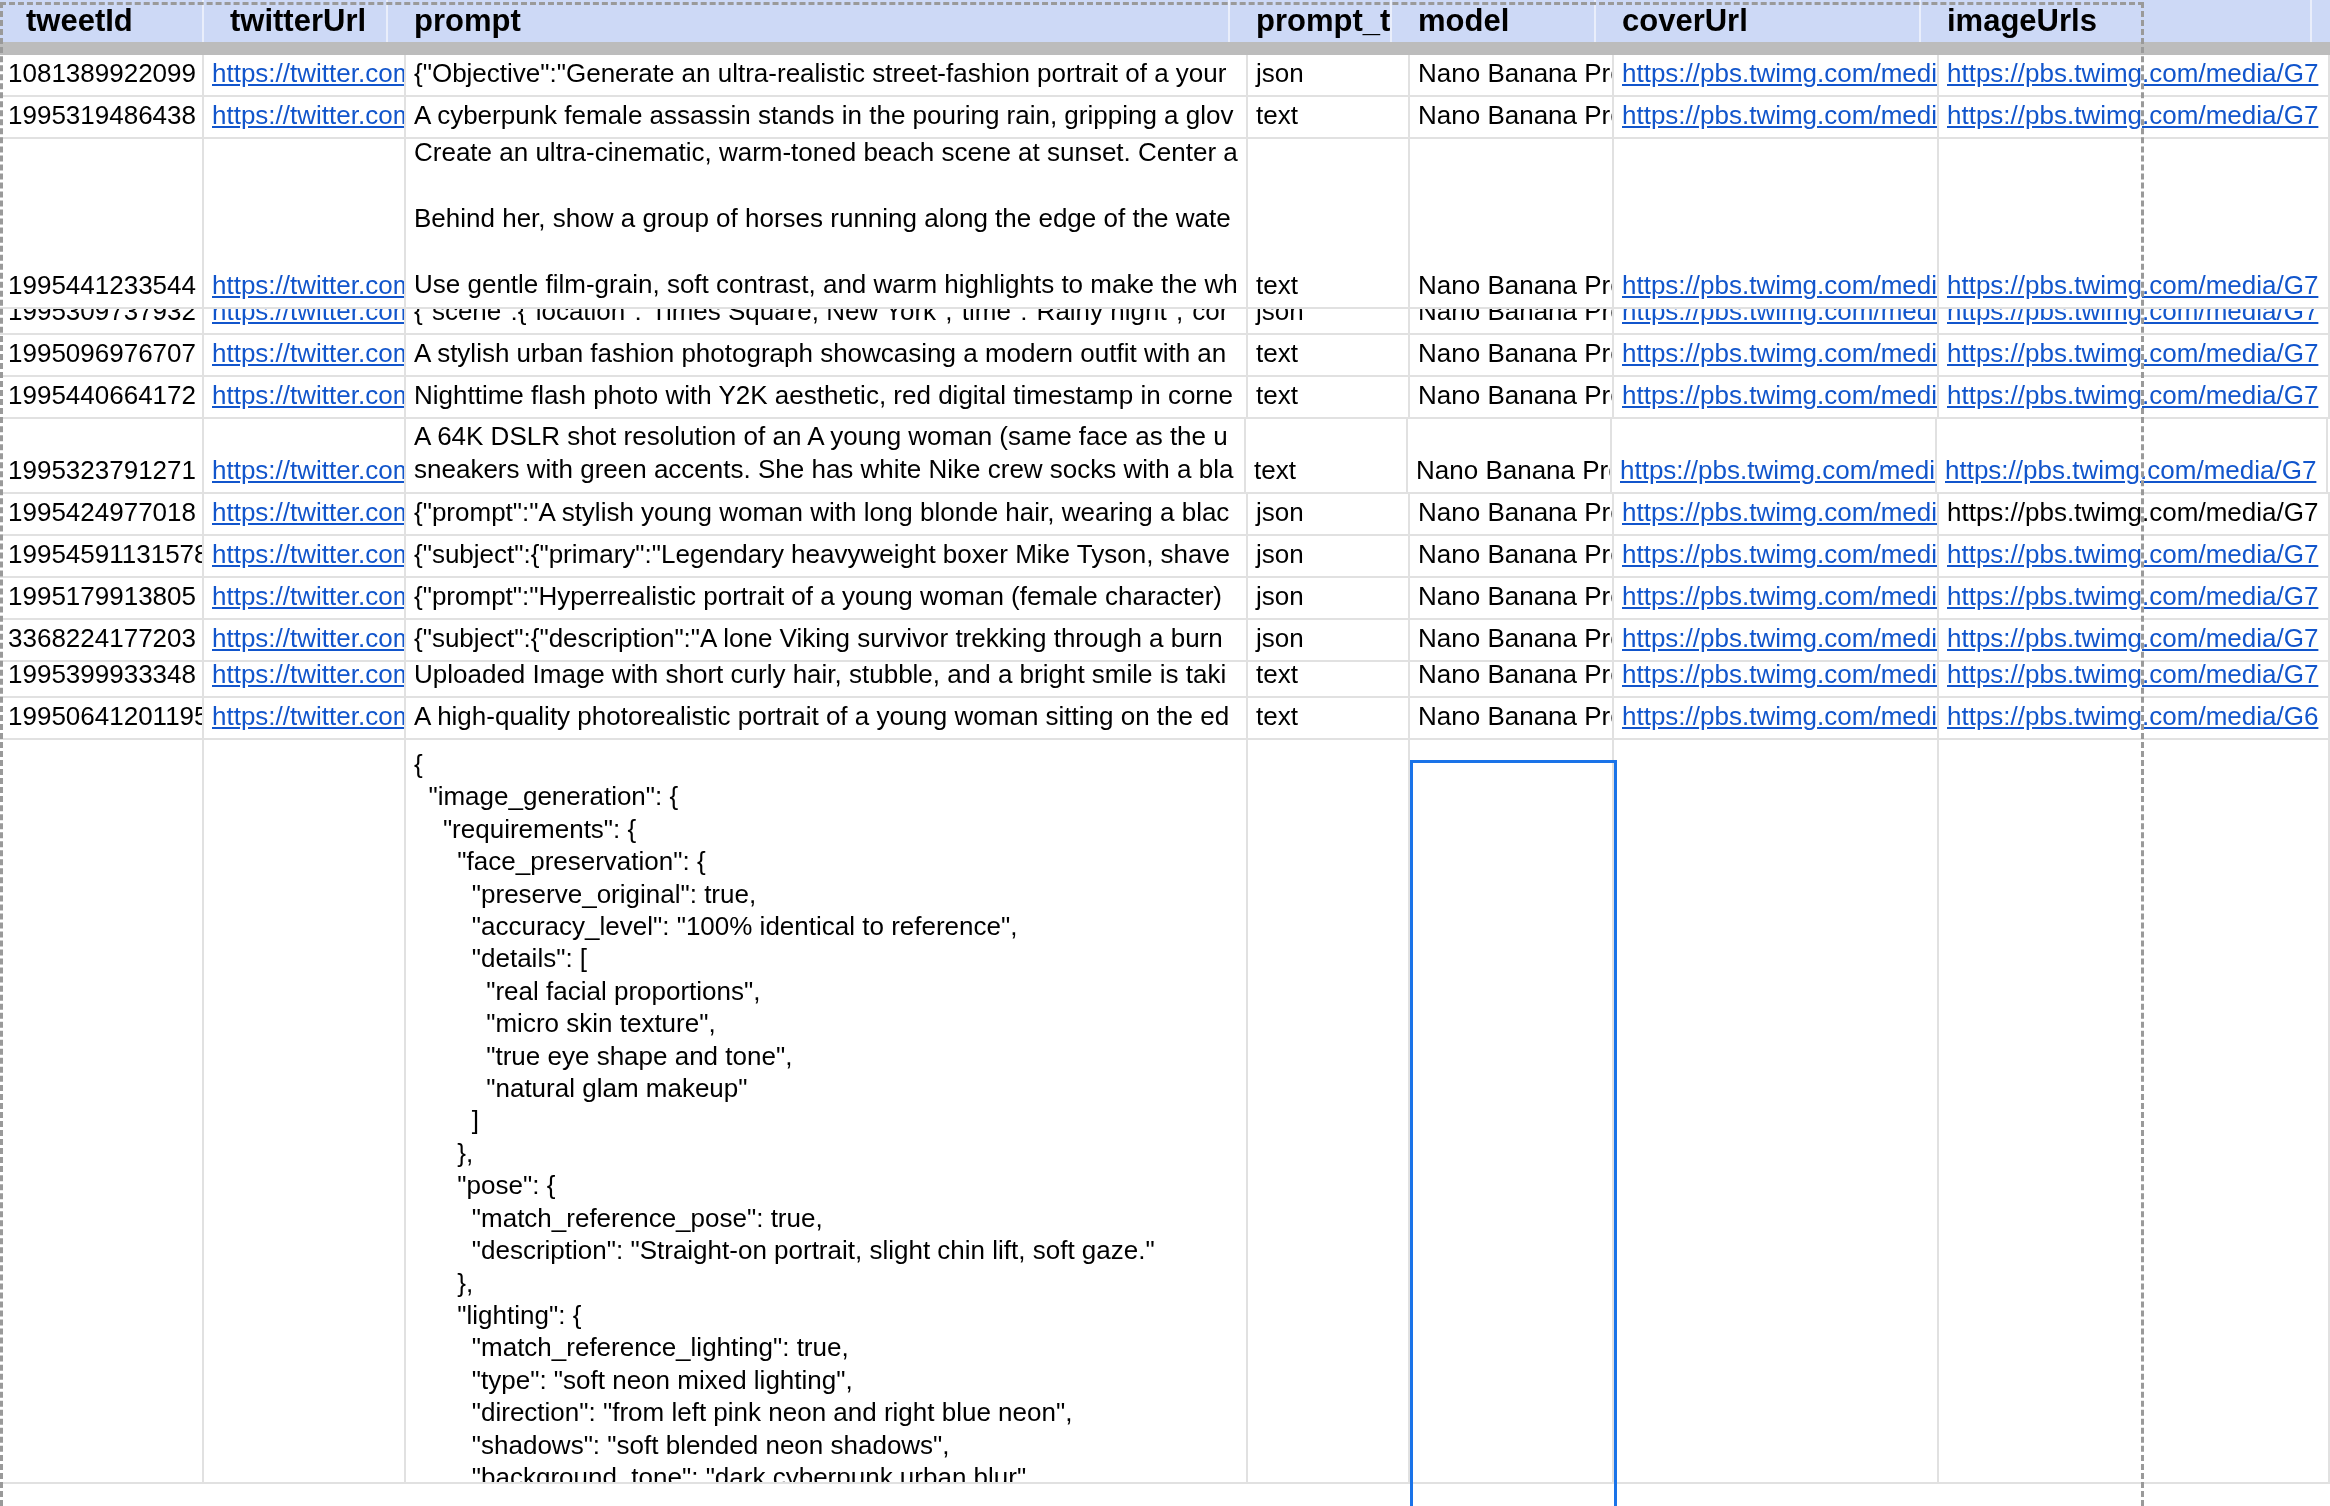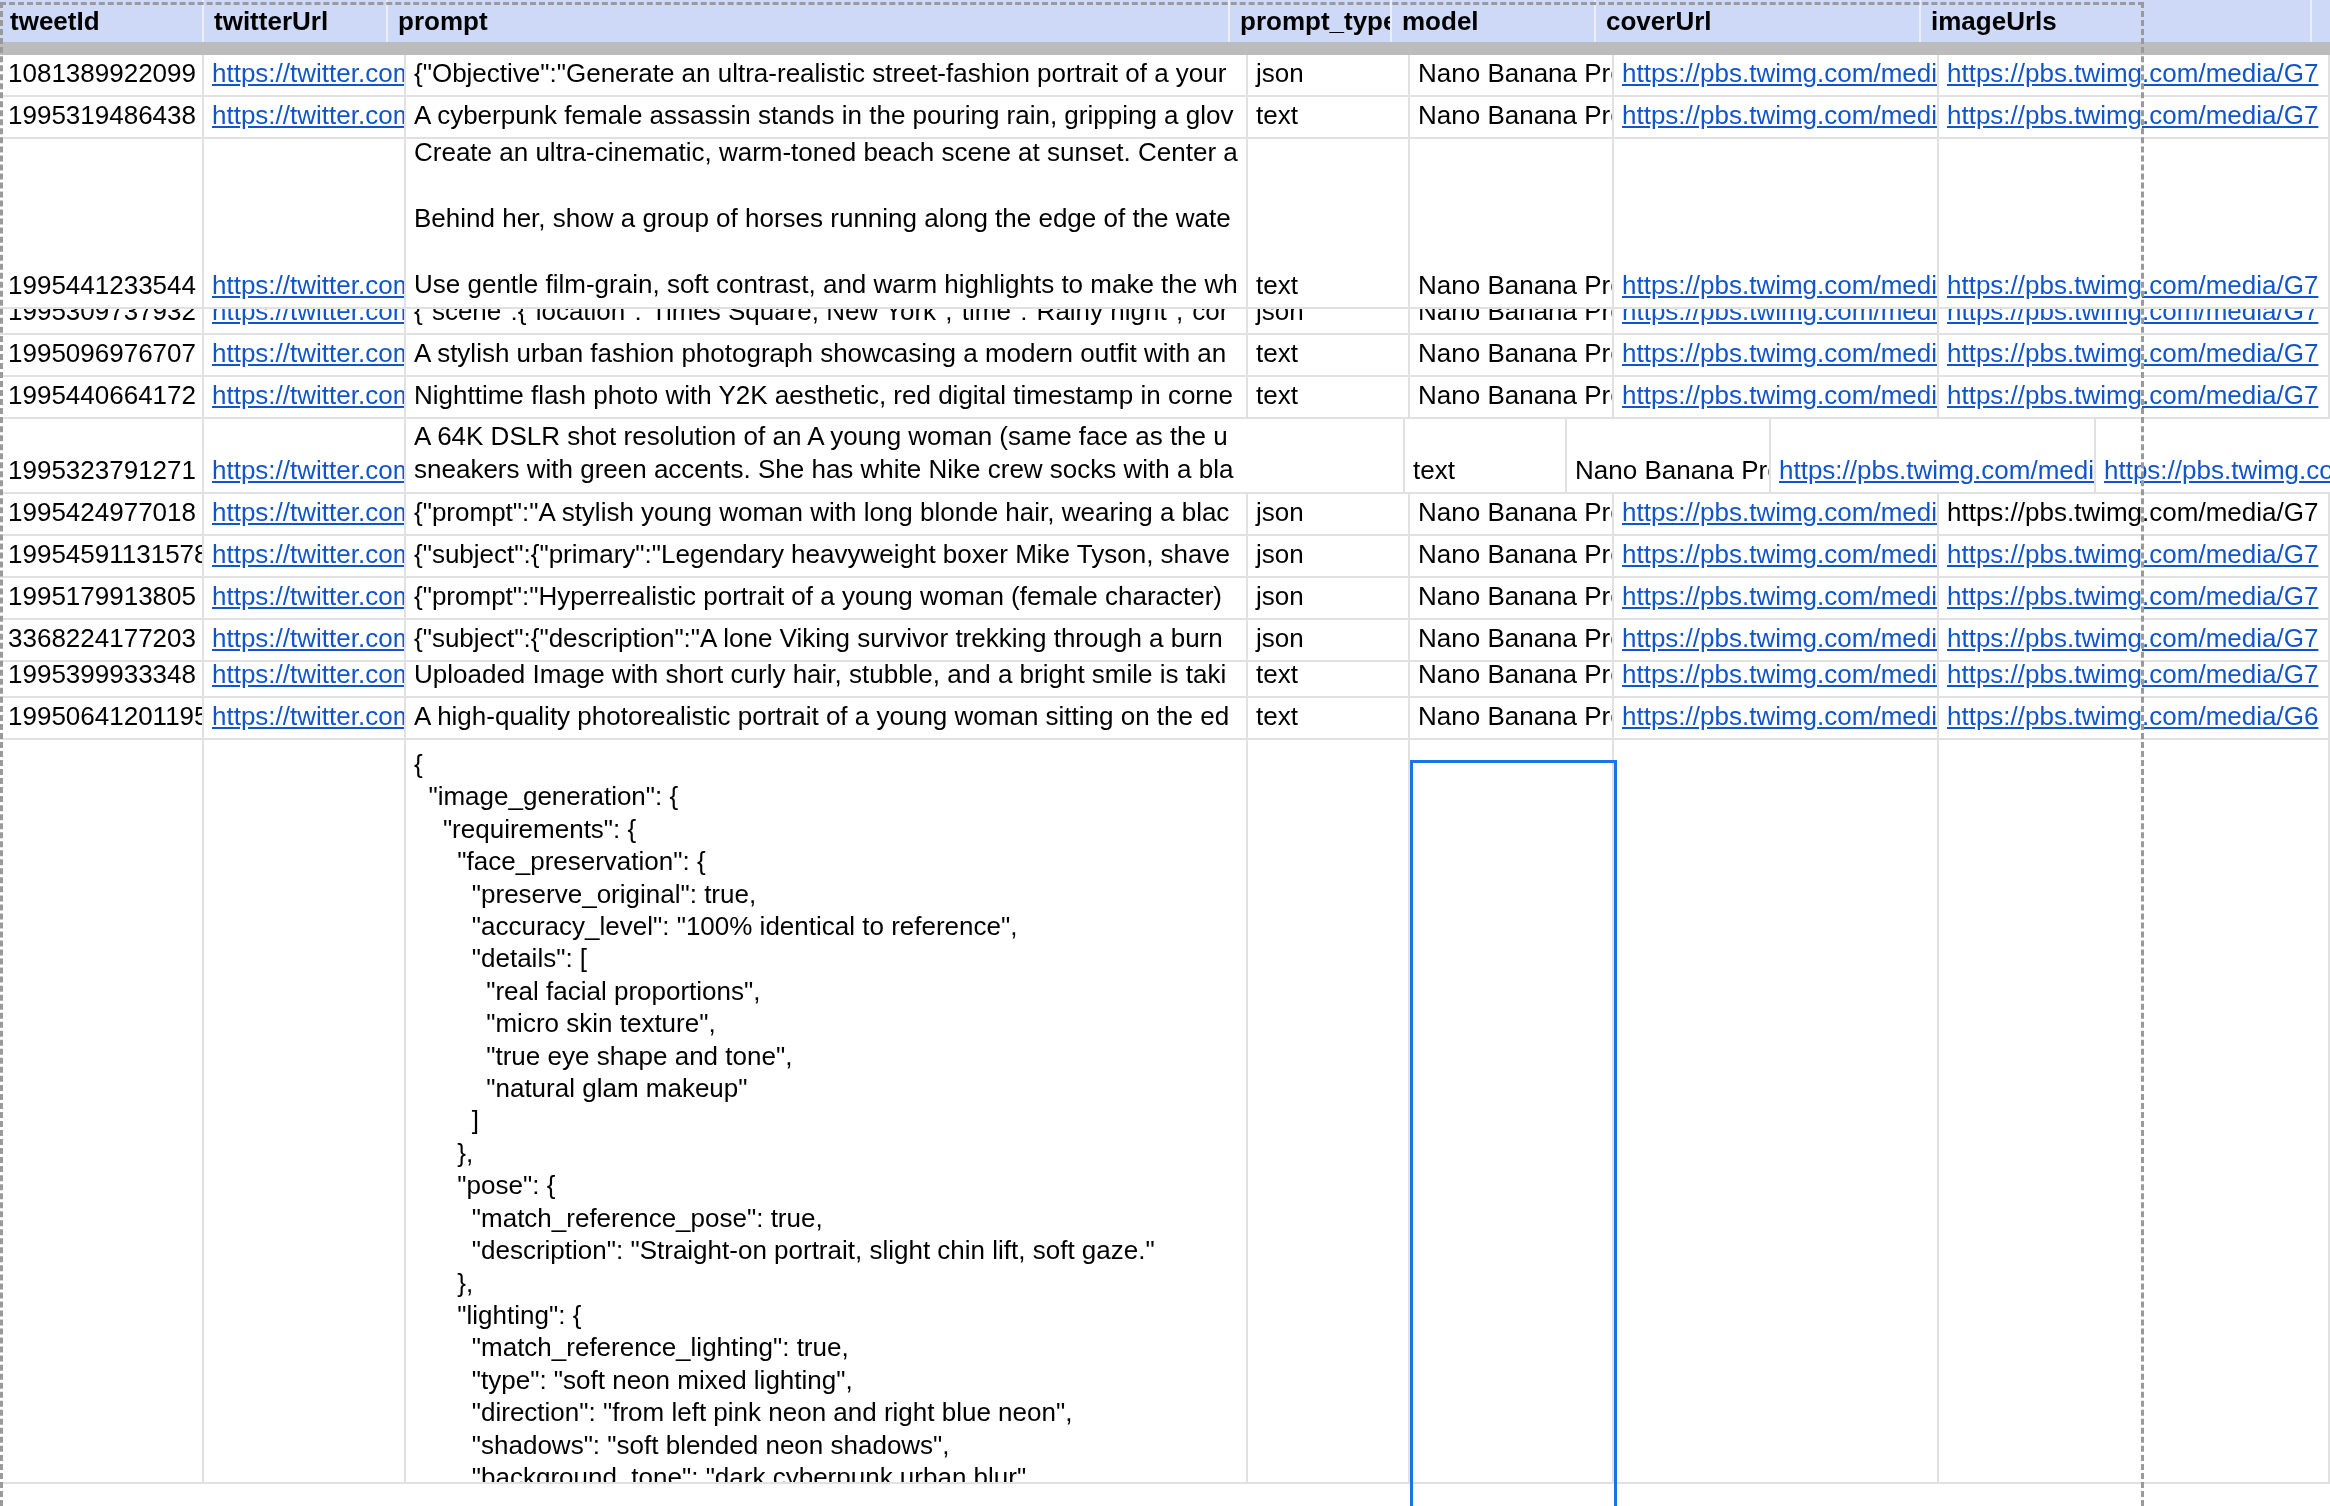--- a/index.html
+++ b/index.html
@@ -1,20 +1,20 @@
 <!DOCTYPE html>
 <html><head>
 <meta charset="utf-8">
 <style>
   html,body{margin:0;padding:0;background:#ffffff;}
   body{width:2330px;height:1506px;overflow:hidden;font-family:"Liberation Sans",sans-serif;}
   .sheet{position:relative;width:2330px;height:1506px;background:#fff;}
   .header-row{display:flex;height:42px;background:#cdd9f6;box-sizing:border-box;}
-  .hcell{box-sizing:border-box;border-right:2px solid #e9eefb;font-weight:bold;font-size:26px;
-         color:#000;display:flex;align-items:center;padding:0 10px;overflow:hidden;white-space:nowrap;flex:none;}
+  .hcell{box-sizing:border-box;border-right:2px solid #e9eefb;font-weight:bold;font-size:31px;
+         color:#000;display:flex;align-items:center;padding:0 26px;overflow:hidden;white-space:nowrap;flex:none;}
   .frozen-divider{height:13px;background:#bcbcbc;}
   .row{display:flex;border-bottom:2px solid #e1e1e1;box-sizing:border-box;background:#fff;}
   .cell{box-sizing:border-box;border-right:2px solid #e1e1e1;overflow:hidden;display:flex;
         align-items:flex-end;padding:0 8px 6px 8px;font-size:26px;color:#000;flex:none;}
   .cell span,.cell div{white-space:pre;}
   .link{color:#1155cc;text-decoration:underline;}
   .multiline{white-space:pre;line-height:33px;}
   .json-pre{margin:0;font-family:"Liberation Sans",sans-serif;font-size:26px;line-height:32.4px;white-space:pre;color:#000;}
   .json-cell-host{align-items:flex-start;padding-top:8px;}
   .ants{position:absolute;pointer-events:none;}
@@ -181,21 +181,21 @@
           <span class="link">https://pbs.twimg.com/media/G7</span>
         </div>
       </div>
       <div class="row" style="height: 75px;">
         <div class="cell" style="width: 204px;">
           <span>1995323791271</span>
         </div>
         <div class="cell" style="width: 202px;">
           <span class="link">https://twitter.com/</span>
         </div>
-        <div class="cell" style="width: 999px;">
+        <div class="cell" style="width: 840px;">
           <span class="multiline">A 64K DSLR shot resolution of an A young woman (same face as the u
 sneakers with green accents. She has white Nike crew socks with a bla</span>
         </div>
         <div class="cell" style="width: 162px;">
           <span>text</span>
         </div>
         <div class="cell" style="width: 204px;">
           <span>Nano Banana Pro</span>
         </div>
         <div class="cell" style="width: 325px;">

